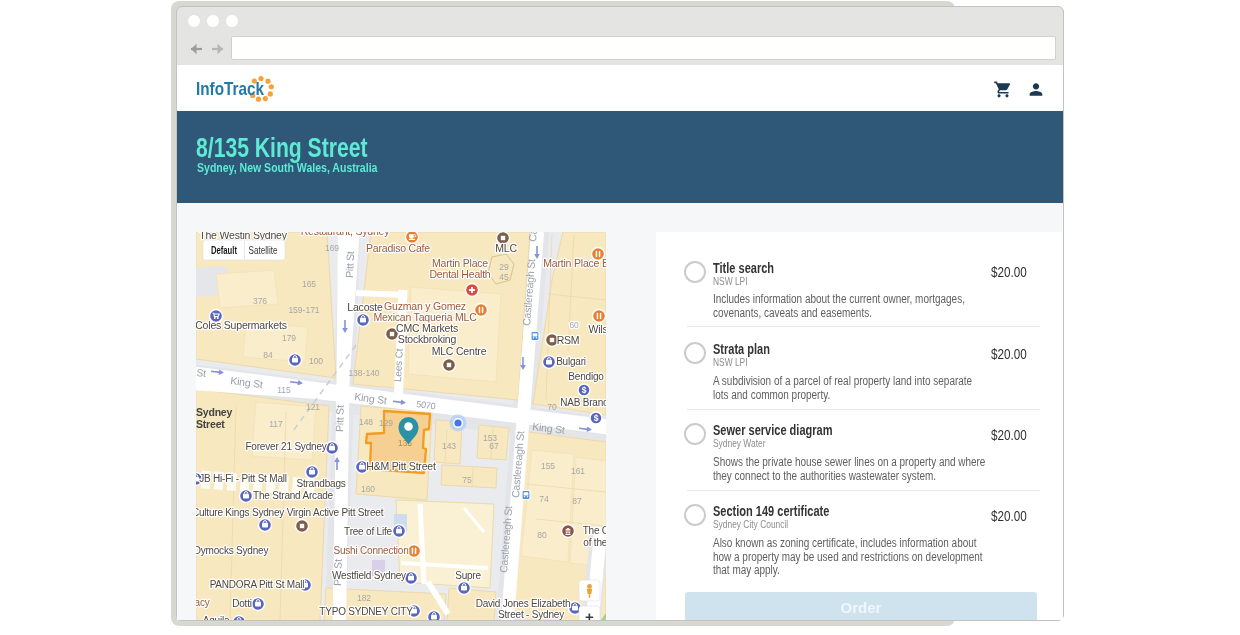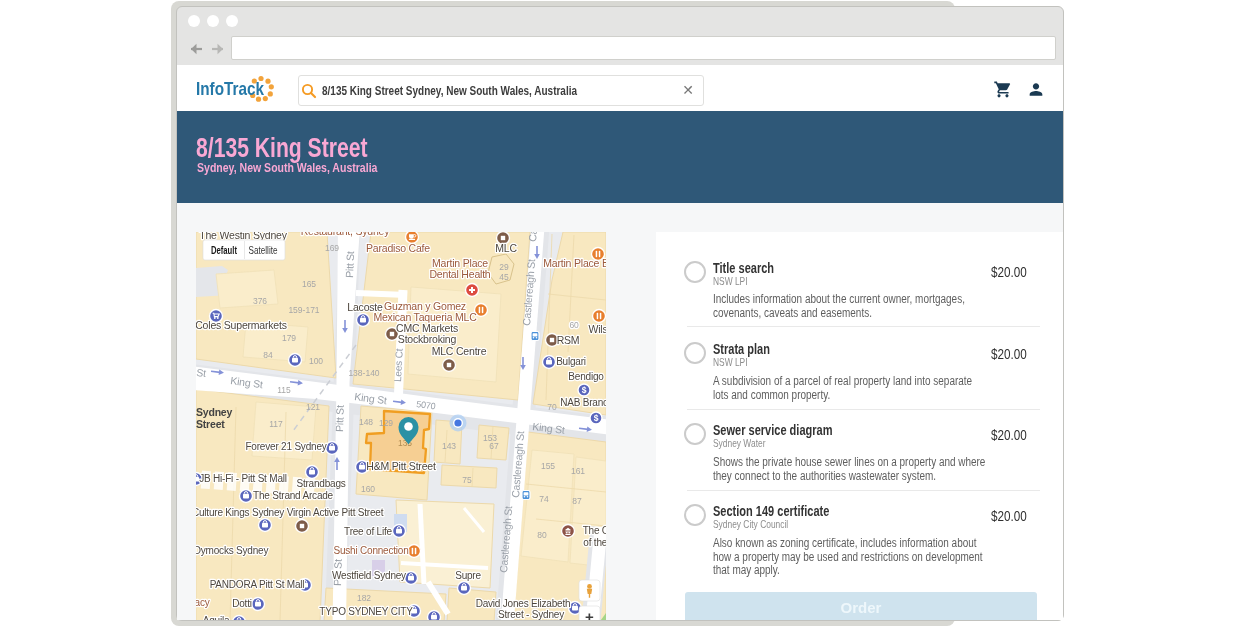--- a/index.html
+++ b/index.html
@@ -7,21 +7,21 @@
 #frame { position:absolute; left:171px; top:1px; width:784px; height:625px; background:#d8d8d3; border-radius:8px;padding-left:40px; }
 #chrome { position:absolute; left:5px; top:5px; width:888px; height:615px; background:#e4e4e3; border:1px solid #c2c2be; border-radius:6px; }
 .dot { position:absolute; width:12px; height:12px; border-radius:50%; background:#ffffff; top:8px; }
 #urlbar { position:absolute; left:54px; top:29px; width:825px; height:24px; background:#ffffff; border:1px solid #d0d0cc; border-radius:2px; }
 #page { position:absolute; left:0px; top:58px; width:886px; height:555px; background:#ffffff; overflow:hidden; }
 #hdr { position:absolute; left:0; top:0; width:886px; height:46px; background:#ffffff; }
 #logo { position:absolute; left:18px; top:9px; }
 #searchbox { position:absolute; left:121px; top:10px; width:406px; height:31px; border:1px solid #e0e0de; border-radius:3px; background:#fff; }
 #searchbox .txt { position:absolute; left:23px; top:7px; font-size:13.5px; font-weight:700; color:#3c3c3c; transform:scaleX(0.74); transform-origin:0 50%; white-space:nowrap; }
 #searchbox .x { position:absolute; right:9px; top:6px; font-size:14px; color:#777; }
-#banner { position:absolute; left:0; top:46px; width:886px; height:92px; background:#2f5878; color:#f9a8d4; }
+#banner { position:absolute; left:0; top:46px; width:886px; height:92px; background:#2f5878; color:#5eead4; }
 #banner h1 { position:absolute; left:19px; top:23px; line-height:28px; font-size:28px; font-weight:700; transform:scaleX(0.755); transform-origin:0 50%; width:500px; }
 #banner h2 { position:absolute; left:20px; top:50px; line-height:14px; font-size:13.5px; font-weight:700; transform:scaleX(0.78); transform-origin:0 50%; width:500px; }
 #content { position:absolute; left:0; top:138px; width:886px; height:417px; background:#f6f7f8; }
 #map { position:absolute; left:19px; top:29px; width:410px; height:390px; background:#e9ebef; }
 #card { position:absolute; left:479px; top:29px; width:410px; height:389px; background:#ffffff; }
 .radio { position:absolute; left:28px; width:22px; height:22px; border:2px solid #cbcbcb; border-radius:50%; background:#fff; }
 .ptitle { position:absolute; left:57px; font-size:14.5px; font-weight:700; color:#333; transform:scaleX(0.76); transform-origin:0 0; white-space:nowrap; }
 .psub { position:absolute; left:57px; font-size:10.5px; color:#8d8d8d; transform:scaleX(0.8); transform-origin:0 0; white-space:nowrap; }
 .pdesc { position:absolute; left:57px; font-size:12px; color:#5e5e5e; line-height:13.5px; transform:scaleX(0.83); transform-origin:0 0; white-space:nowrap; }
 .price { position:absolute; right:39px; font-size:15px; color:#2f2f2f; transform:scaleX(0.78); transform-origin:100% 0; }
@@ -56,28 +56,20 @@
                 <circle cx="73.0" cy="7.2" r="2.6"></circle>
                 <circle cx="76.3" cy="12.8" r="2.6"></circle>
                 <circle cx="75.3" cy="19.9" r="2.6"></circle>
                 <circle cx="70.3" cy="24.6" r="2.6"></circle>
                 <circle cx="63.5" cy="25.2" r="2.6"></circle>
                 <circle cx="57.7" cy="21.5" r="2.6"></circle>
               </g>
             <text x="1" y="21" font-size="19" font-weight="bold" fill="#2478a8" font-family="Liberation Sans, sans-serif" textLength="68" lengthAdjust="spacingAndGlyphs">InfoTrack</text>
           </svg>
         </div>
-        <div id="searchbox">
-          <svg style="position:absolute;left:1px;top:6px" width="18" height="18" viewBox="0 0 18 18">
-            <circle cx="7.5" cy="7.5" r="4.6" fill="none" stroke="#f59b23" stroke-width="1.9"></circle>
-            <line x1="11" y1="11" x2="15" y2="15" stroke="#f59b23" stroke-width="2.2" stroke-linecap="round"></line>
-          </svg>
-          <span class="txt">8/135 King Street Sydney, New South Wales, Australia</span>
-          <span class="x">✕</span>
-        </div>
         <svg style="position:absolute;left:816px;top:15px" width="20" height="19" viewBox="0 0 24 24" fill="#1b3a52">
           <path d="M7 18c-1.1 0-1.99.9-1.99 2S5.9 22 7 22s2-.9 2-2-.9-2-2-2zM1 2v2h2l3.6 7.59-1.35 2.45c-.16.28-.25.61-.25.96 0 1.1.9 2 2 2h12v-2H7.42c-.14 0-.25-.11-.25-.25l.03-.12.9-1.63h7.45c.75 0 1.41-.41 1.75-1.03l3.58-6.49c.08-.14.12-.31.12-.48 0-.55-.45-1-1-1H5.21l-.94-2H1zm16 16c-1.1 0-1.99.9-1.99 2s.89 2 1.99 2 2-.9 2-2-.9-2-2-2z"></path>
         </svg>
         <svg style="position:absolute;left:849px;top:15px" width="20" height="19" viewBox="0 0 24 24" fill="#1b3a52">
           <path d="M12 12c2.21 0 4-1.79 4-4s-1.79-4-4-4-4 1.79-4 4 1.79 4 4 4zm0 2c-2.67 0-8 1.34-8 4v2h16v-2c0-2.66-5.33-4-8-4z"></path>
         </svg>
       </div>
       <div id="banner">
         <h1>8/135 King Street</h1>
         <h2>Sydney, New South Wales, Australia</h2>

